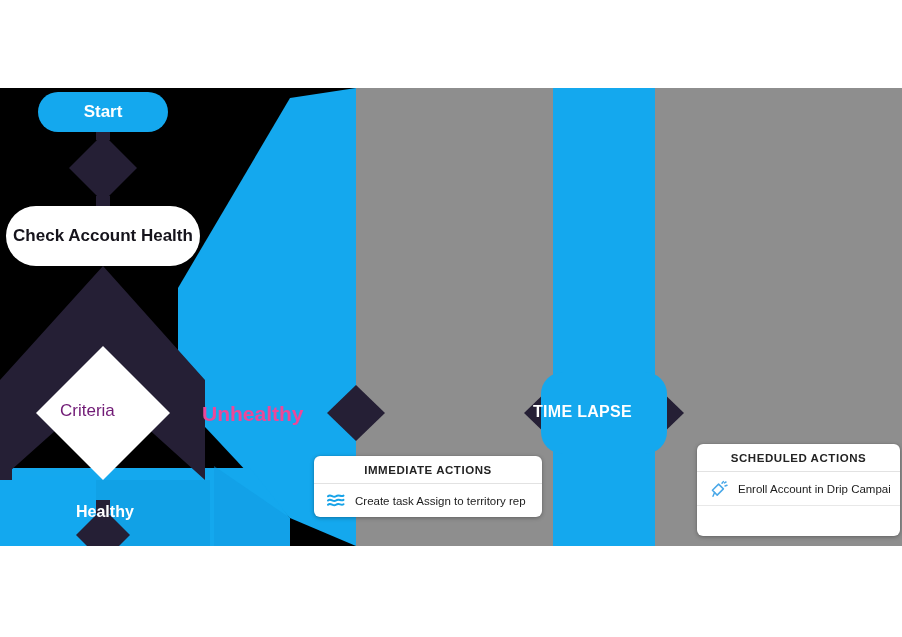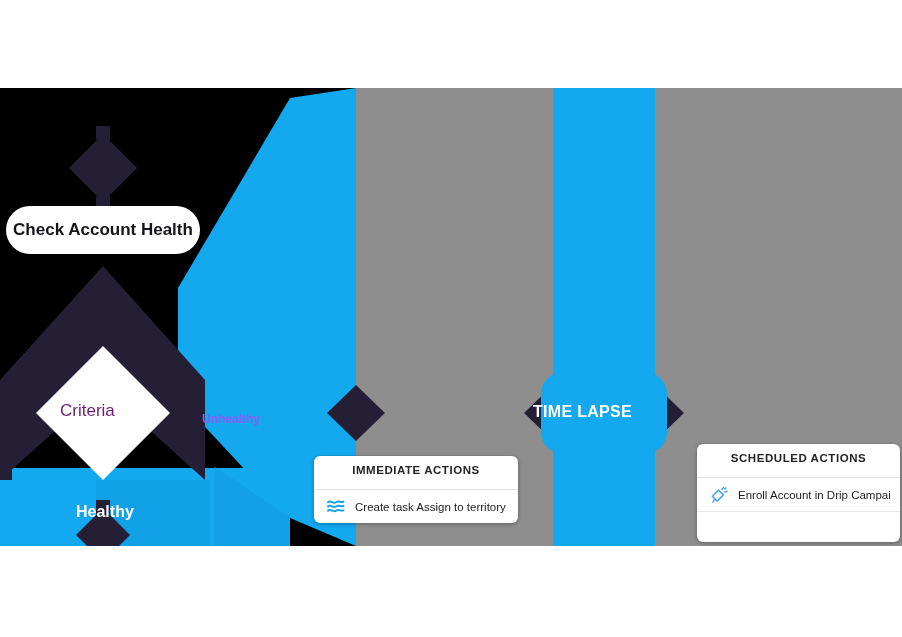--- a/index.html
+++ b/index.html
@@ -74,32 +74,32 @@
     background: #14a8ee;
     color: #ffffff;
     font-size: 17px;
     font-weight: bold;
   }
 
   .pill-check {
     left: 6px;
     top: 118px;
     width: 194px;
-    height: 48px;
+    height: 60px;
     background: #ffffff;
     color: #16141c;
     font-size: 17px;
     font-weight: bold;
   }
 
   .lbl-unhealthy {
     left: 202px;
-    top: 324px;
-    color: #8b5cf6;
-    font-size: 12px;
+    top: 314px;
+    color: #ec4899;
+    font-size: 21px;
     font-weight: bold;
   }
 
   .lbl-healthy {
     left: 76px;
     top: 415px;
     color: #ffffff;
     font-size: 16px;
     font-weight: bold;
     text-align: right;
@@ -117,30 +117,30 @@
   
   .panel {
     position: absolute;
     background: #ffffff;
     border-radius: 6px;
     box-shadow: 0 1px 4px rgba(0,0,0,0.30), 0 0 1px rgba(0,0,0,0.22);
     overflow: hidden;
     z-index: 5;
   }
 
-  .panel-immediate { left: 314px; top: 368px; width: 204px; }
+  .panel-immediate { left: 314px; top: 368px; width: 228px; }
   .panel-scheduled { left: 697px; top: 356px; width: 203px; }
 
   .panel-header {
     text-align: center;
     font-size: 11.5px;
     font-weight: bold;
     letter-spacing: 0.55px;
     color: #232323;
-    padding: 8px 4px 13px 4px;
+    padding: 8px 4px 7px 4px;
     border-bottom: 1px solid #e2e2e2;
   }
 
   .panel-row {
     display: flex;
     align-items: center;
     gap: 9px;
     padding: 6px 10px 6px 11px;
     min-height: 30px;
     border-bottom: 1px solid #e8e8e8;
@@ -225,20 +225,23 @@
 
       <path d="M 356 297 L 385 325 L 356 353 L 327 325 Z" fill="#251f35"></path>
 
       <path d="M 553 297 L 582 325 L 553 353 L 524 325 Z" fill="#251f35"></path>
       <path d="M 655 297 L 684 325 L 655 353 L 626 325 Z" fill="#251f35"></path>
 
       <rect x="541" y="284" width="126" height="82" rx="22" ry="22" fill="#14a8ee"></rect>
 
     </svg>
 
+    <div class="pill pill-start">
+      <span>Start</span>
+    </div>
 
     <div class="pill pill-check">
       <span>Check Account Health</span>
     </div>
 
     <div class="node-label" style="left:60px; top:313px; color:#701a75; font-size:17px;">
       <span>Criteria</span>
     </div>
 
     <div class="node-label lbl-unhealthy">

